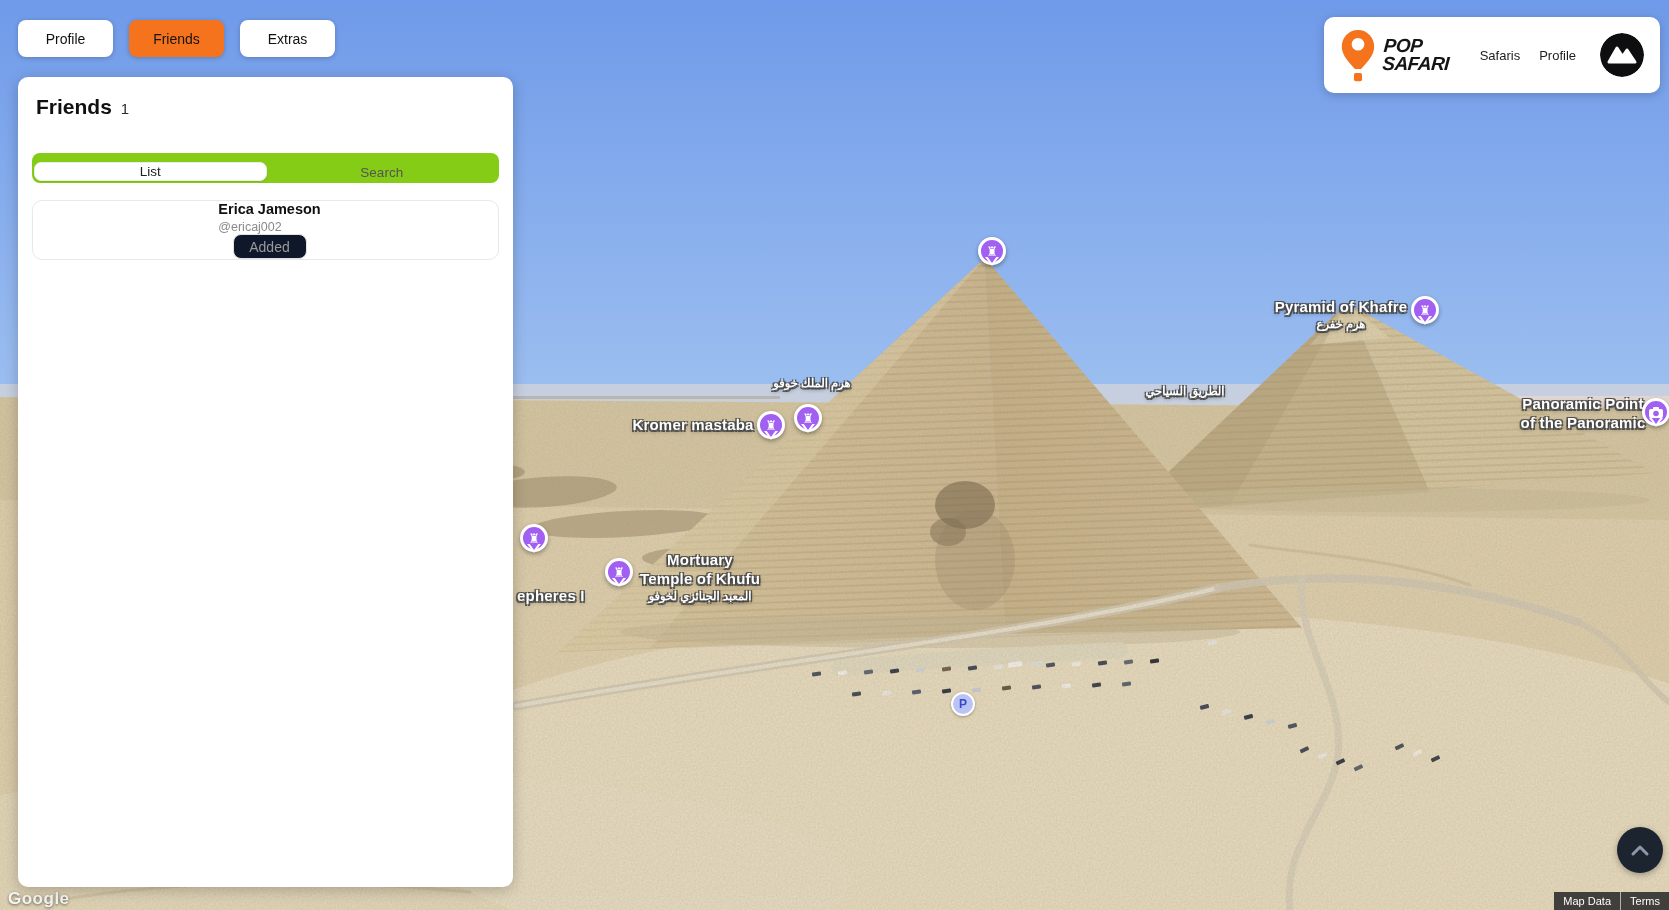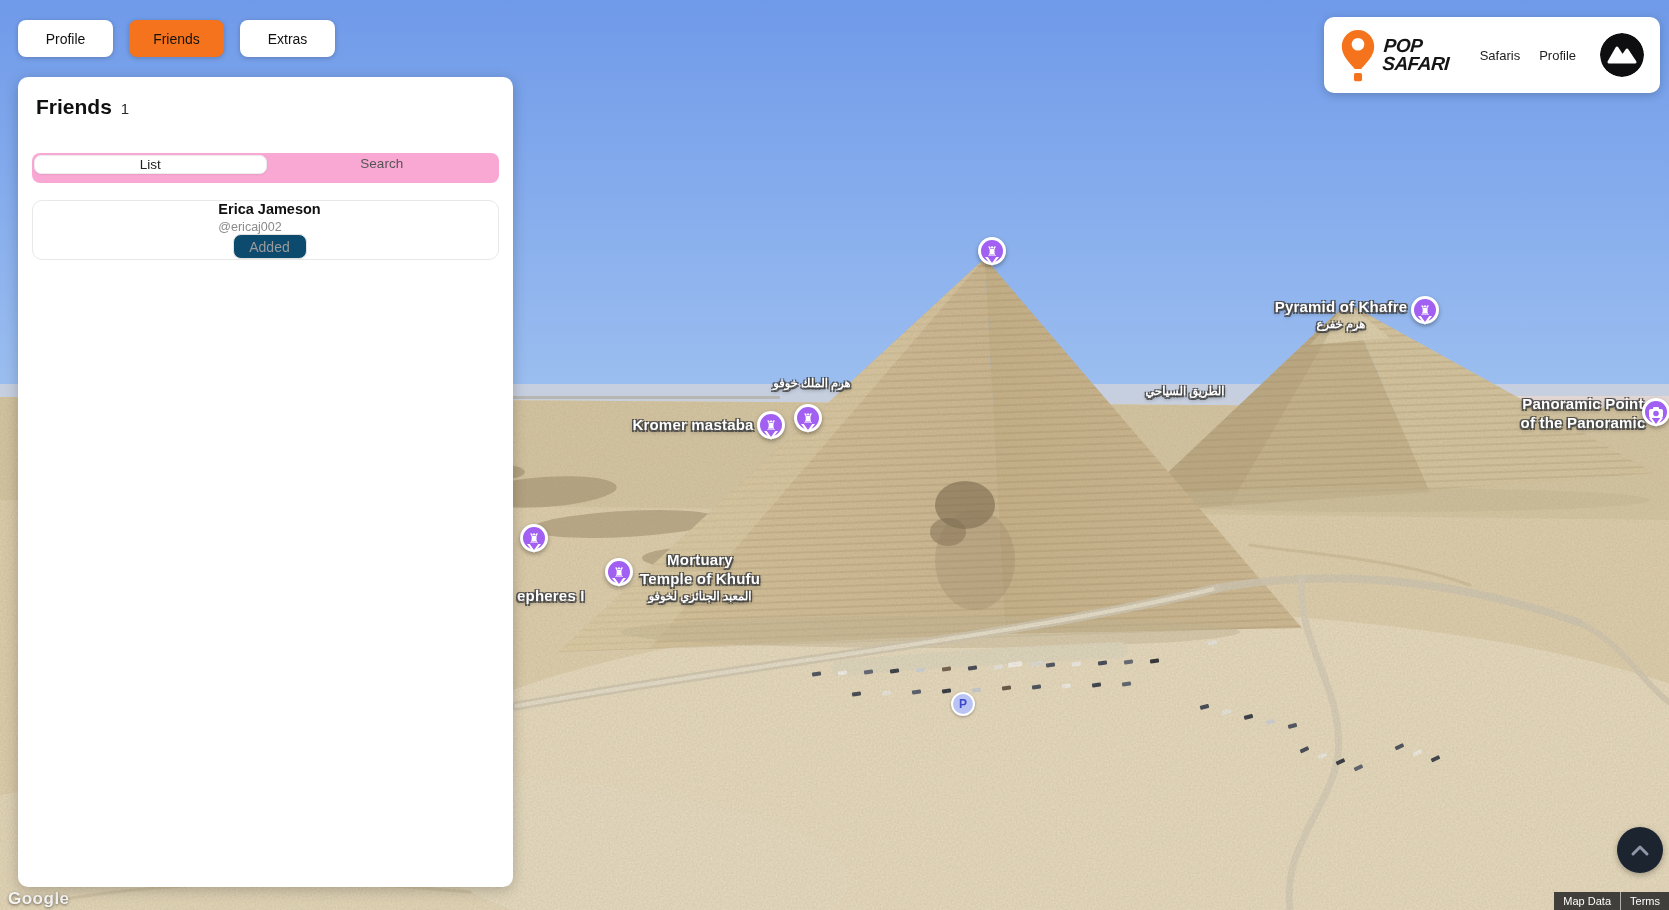--- a/index.html
+++ b/index.html
@@ -48,36 +48,36 @@
   
   #friends-panel{
     position:absolute;left:18px;top:77px;width:495px;height:810px;background:#fff;
     border-radius:10px;box-shadow:0 3px 14px rgba(0,0,0,.22);z-index:10;
     padding:16px 14px;box-sizing:border-box;
   }
   #panel-title-row{display:flex;align-items:baseline;padding-left:4px;margin-top:2px;}
   #panel-title{font-size:21px;font-weight:800;color:#101010;}
   #panel-count{font-size:15px;color:#2b2b2b;margin-left:9px;font-weight:400;}
   #list-search-tabs{
-    margin-top:34px;height:30px;background:#f9a8d4;border-radius:8px;
-    display:flex;align-items:flex-start;padding:2px;box-sizing:border-box;
+    margin-top:34px;height:30px;background:#84cc16;border-radius:8px;
+    display:flex;align-items:flex-end;padding:2px;box-sizing:border-box;
   }
   .seg-tab{flex:1;display:flex;align-items:center;justify-content:center;
     font-size:13.5px;color:#555;border-radius:7px;cursor:pointer;background:transparent;border:none;font-family:inherit;}
   .seg-tab.active{background:#fff;color:#222;border:1px solid #ececec;box-shadow:0 1px 2px rgba(0,0,0,.07);}
   #friend-card{
     margin-top:17px;height:60px;border:1px solid #e8e8e8;border-radius:10px;
     display:flex;align-items:center;padding:0 8px 0 16px;box-sizing:border-box;flex-direction:column;
   }
   #friend-info{display:flex;flex-direction:column;}
   #friend-name{font-size:14.5px;font-weight:800;color:#101010;}
   #friend-handle{font-size:12.5px;color:#8a8a8a;margin-top:3px;}
   #friend-spacer{flex:1;}
   #friend-added-btn{
-    width:74px;height:37px;border:1px solid #e2e2e2;border-radius:8px;background:#0c4a6e;
+    width:74px;height:37px;border:1px solid #e2e2e2;border-radius:8px;background:#0f172a;
     color:#9a9a9a;font-size:14px;font-family:inherit;cursor:default;
   }
   
   #brand-card{
     position:absolute;left:1324px;top:17px;width:336px;height:76px;background:#fff;
     border-radius:10px;box-shadow:0 2px 10px rgba(0,0,0,.2);z-index:10;
     display:flex;align-items:center;padding:0 16px;box-sizing:border-box;
   }
   #brand-logo{flex:0 0 auto;margin-top:2px;}
   #brand-wordmark{

